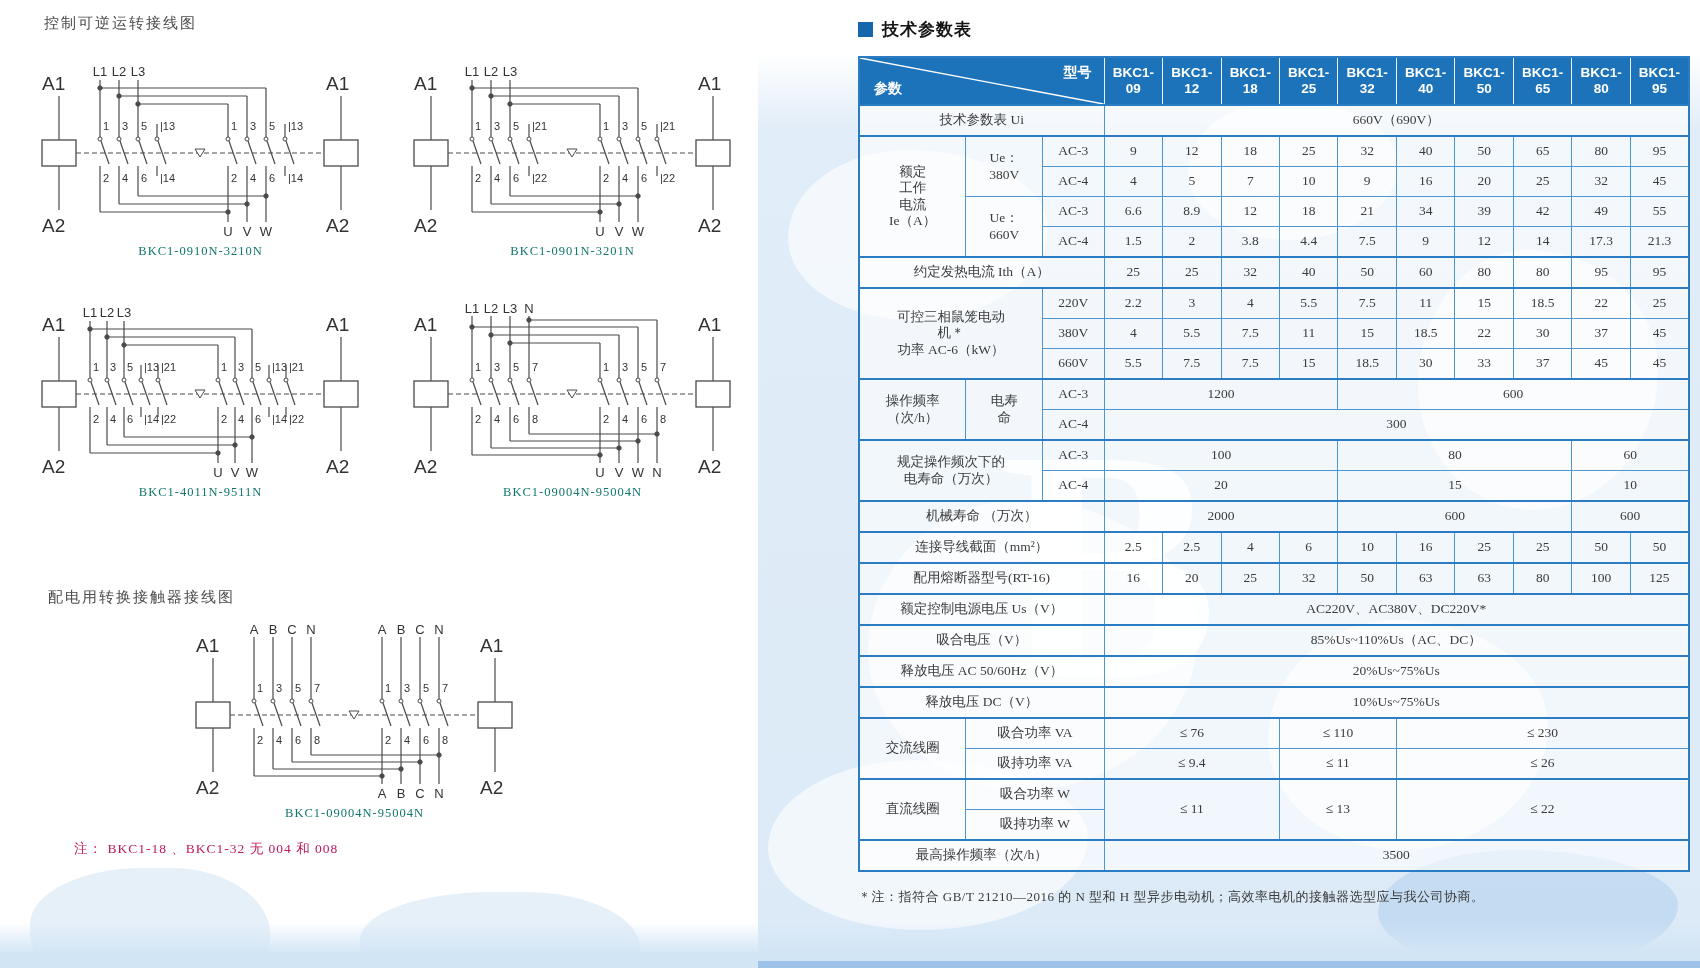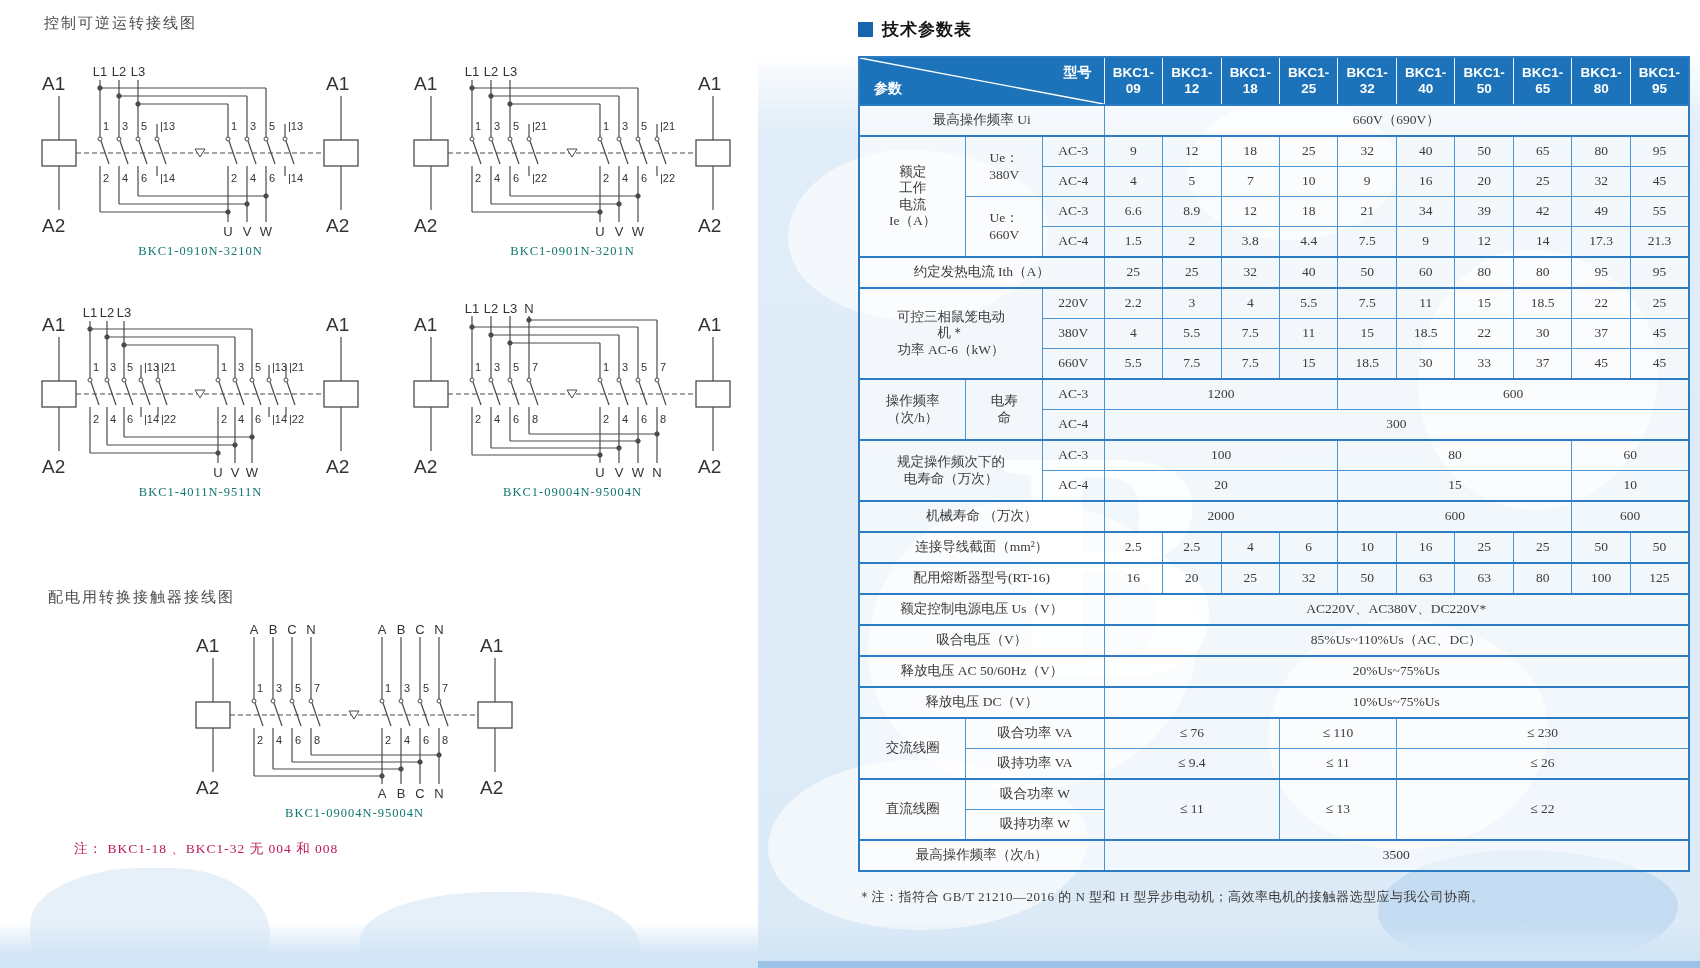--- a/index.html
+++ b/index.html
@@ -604,21 +604,21 @@
                 <div>80</div>
               </th>
               <th>
                 <div>BKC1-</div>
                 <div>95</div>
               </th>
             </tr>
           </thead>
           <tbody>
             <tr class="grp">
-              <th class="lab" colspan="3">最高操作频率 Ui</th>
+              <th class="lab" colspan="3">技术参数表 Ui</th>
               <td colspan="10">660V（690V）</td>
             </tr>
             <tr class="grp">
               <th class="lab" rowspan="4">额定
 工作
 电流
 Ie（A）</th>
               <th class="lab" rowspan="2">Ue：
 380V</th>
               <th class="lab">AC-3</th>

